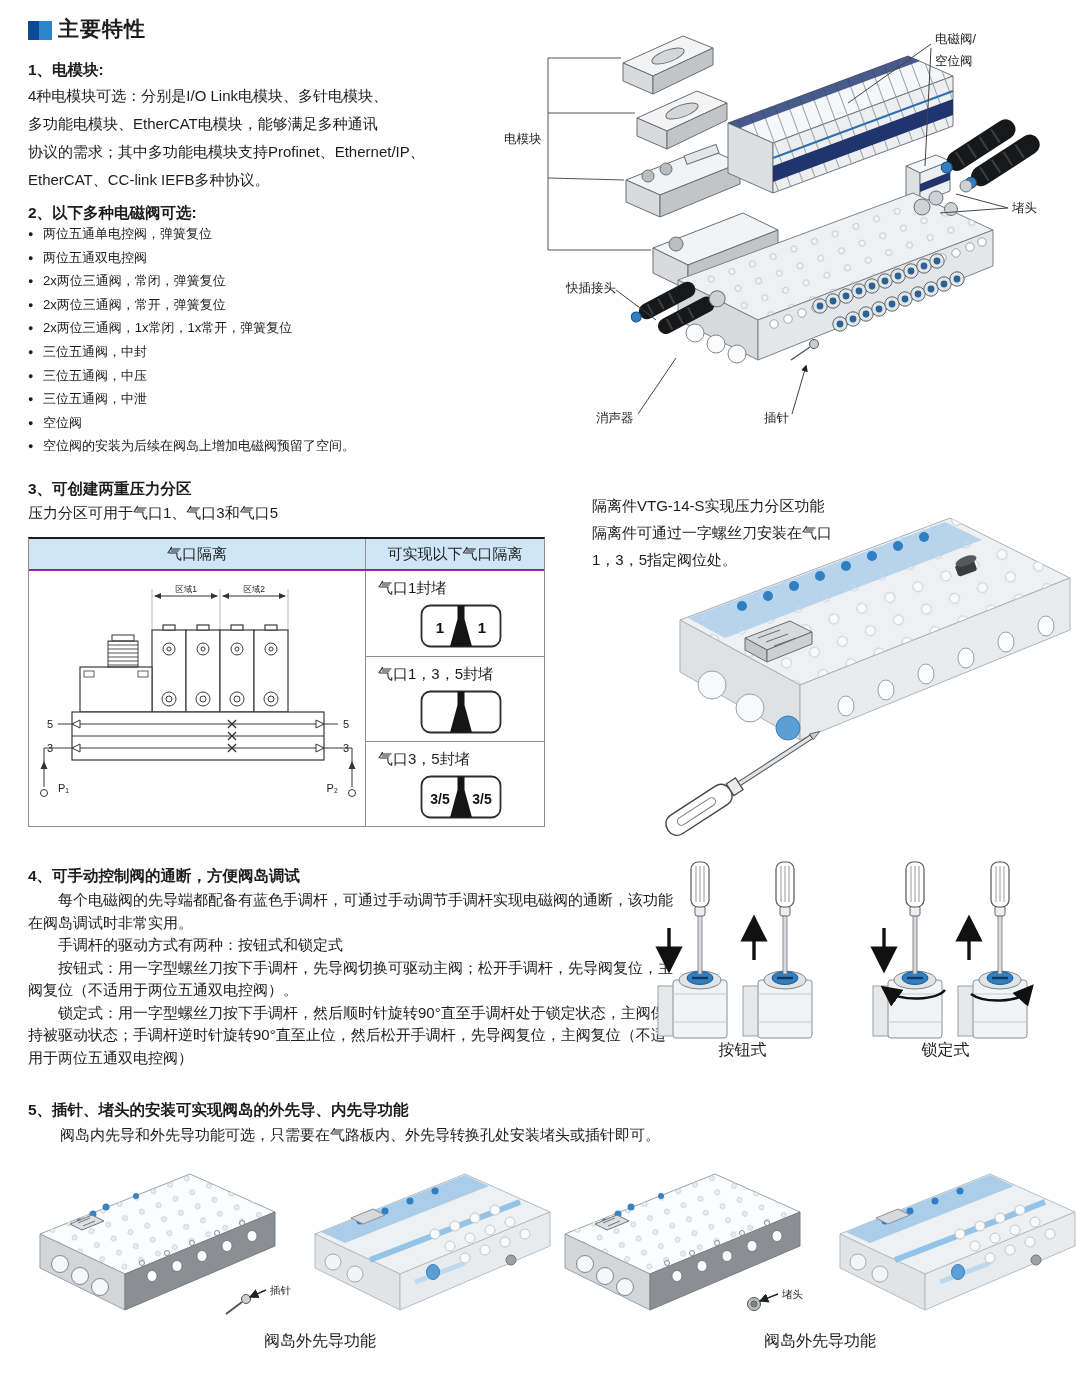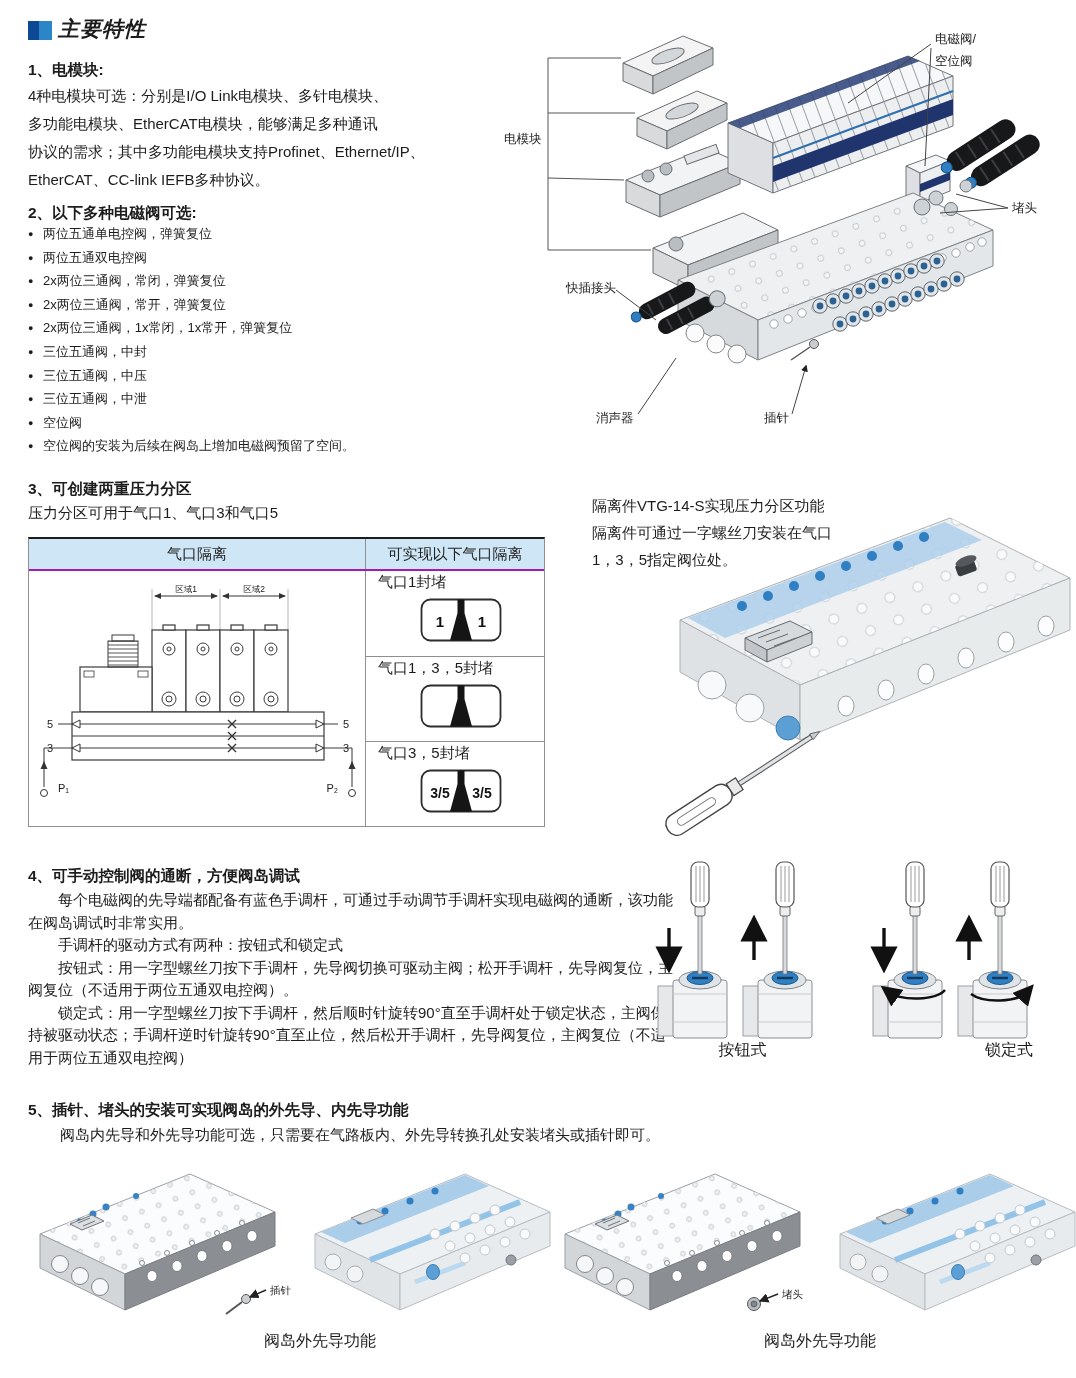--- a/index.html
+++ b/index.html
@@ -1,39 +1,39 @@
 <!DOCTYPE html>
 <html><head>
 <meta charset="utf-8">
 <style>
   html,body{margin:0;padding:0;background:#ffffff;}
   .page{position:relative;width:1076px;height:1378px;background:#fff;overflow:hidden;
         font-family:"Liberation Sans","DejaVu Sans",sans-serif;color:#1c1c1c;}
   .abs{position:absolute;}
-  .doc-title{font-size:21px;font-weight:bold;letter-spacing:1px;font-style:italic;}
+  .doc-title{font-size:21px;font-weight:bold;letter-spacing:1px;}
   .title-sq{width:24px;height:19px;background:linear-gradient(90deg,#0e4a94 0 45%,#2a86c6 45% 100%);}
   .h-num{font-size:15.5px;font-weight:bold;}
   .body-txt{font-size:15px;line-height:28px;}
   .bullets{list-style:none;margin:0;padding:0;font-size:13px;line-height:23.6px;}
   .bullets li{position:relative;padding-left:15px;}
   .bullets li::before{content:"●";position:absolute;left:0;top:1px;font-size:9px;}
   .note-txt{font-size:15px;line-height:27px;}
   .para-blk{font-size:15px;line-height:22.5px;}
   .para-blk p{margin:0;text-indent:2em;}
   .cap{font-size:16px;text-align:center;}
   
   .ptable{width:517px;border:1px solid #8f8f8f;border-top:2px solid #1c1c1c;box-sizing:border-box;}
   .ptable .thead{display:flex;background:#cfe6f7;border-bottom:2px solid #a21caf;height:30px;line-height:30px;}
   .ptable .th{font-size:15px;text-align:center;color:#222;}
   .ptable .c1{width:336px;}
   .ptable .c2{width:179px;border-left:1px solid #8f8f8f;box-sizing:border-box;}
   .ptable .tbody{display:flex;}
   .ptable .cell-diagram{width:336px;height:255px;}
   .ptable .rows{width:179px;border-left:1px solid #8f8f8f;box-sizing:border-box;}
-  .ptable .row{height:85px;box-sizing:border-box;padding:2px 0 0 12px;}
+  .ptable .row{height:85px;box-sizing:border-box;padding:8px 0 0 12px;}
   .ptable .row + .row{border-top:1px solid #8f8f8f;}
   .ptable .row-label{font-size:15px;}
   .zicon{display:block;width:84px;height:46px;margin:5px auto 0 auto;}
   svg text{font-family:"Liberation Sans","DejaVu Sans",sans-serif;}
 </style>
 </head>
 <body>
 
 <div class="page">
 
@@ -506,21 +506,21 @@
     <use href="#vunit" x="260" y="10"></use>
     <use href="#vunit" x="345" y="10"></use>
     <line x1="14" y1="68" x2="14" y2="100" stroke="#111" stroke-width="3.4" marker-end="url(#arr4)"></line>
     <line x1="99" y1="100" x2="99" y2="68" stroke="#111" stroke-width="3.4" marker-end="url(#arr4)"></line>
     <line x1="229" y1="68" x2="229" y2="100" stroke="#111" stroke-width="3.4" marker-end="url(#arr4)"></line>
     <line x1="314" y1="100" x2="314" y2="68" stroke="#111" stroke-width="3.4" marker-end="url(#arr4)"></line>
     <path d="M 290 130 a 31 13 0 0 1 -56 2" fill="none" stroke="#111" stroke-width="2.6" marker-end="url(#arr4)"></path>
     <path d="M 316 134 a 31 13 0 0 0 56 -2" fill="none" stroke="#111" stroke-width="2.6" marker-end="url(#arr4)"></path>
   </svg>
   <div class="abs cap" style="left:655px;top:1040px;width:175px;">按钮式</div>
-  <div class="abs cap" style="left:858px;top:1040px;width:175px;text-align:right;">锁定式</div>
+  <div class="abs cap" style="left:858px;top:1040px;width:175px;">锁定式</div>
 
   <div class="abs h-num" style="left:28px;top:1100px;">5、插针、堵头的安装可实现阀岛的外先导、内先导功能</div>
   <div class="abs" style="left:60px;top:1126px;font-size:15px;">阀岛内先导和外先导功能可选，只需要在气路板内、外先导转换孔处安装堵头或插针即可。</div>
 
   <svg class="abs" style="left:30px;top:1156px;" width="1046" height="185" viewBox="0 0 1046 185">
     <defs>
       <pattern id="dotsW" width="18" height="15" patternUnits="userSpaceOnUse" patternTransform="rotate(-21)">
         <circle cx="6" cy="6" r="2.4" fill="#eff1f2" stroke="#b5bac0" stroke-width="0.7"></circle>
       </pattern>
       <marker id="arrB" markerWidth="7" markerHeight="7" refX="6" refY="3.5" orient="auto">

